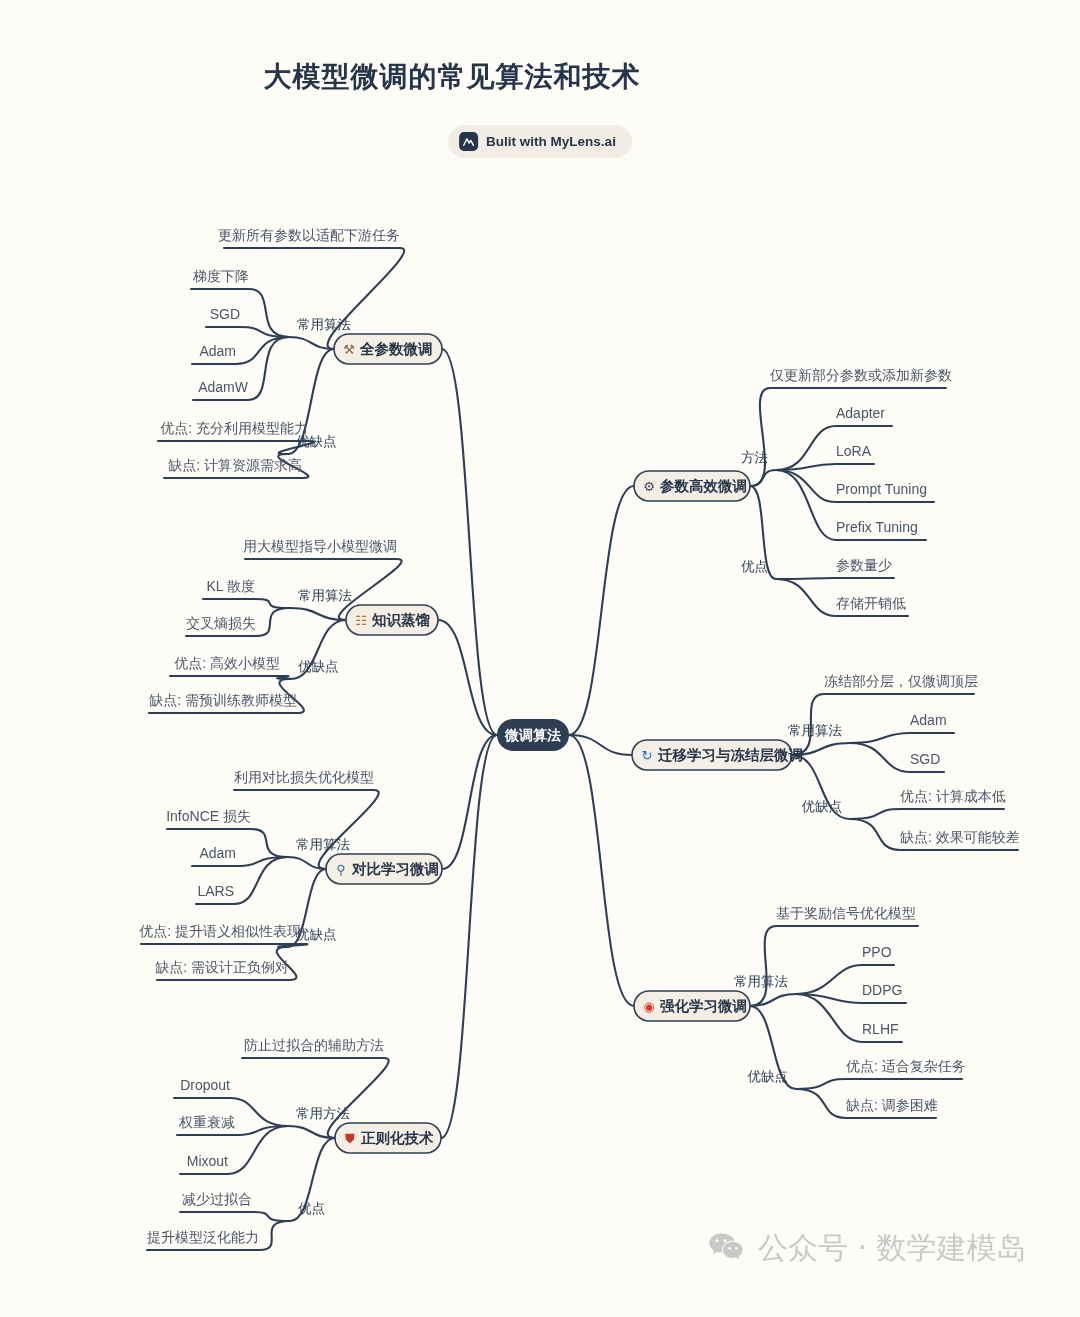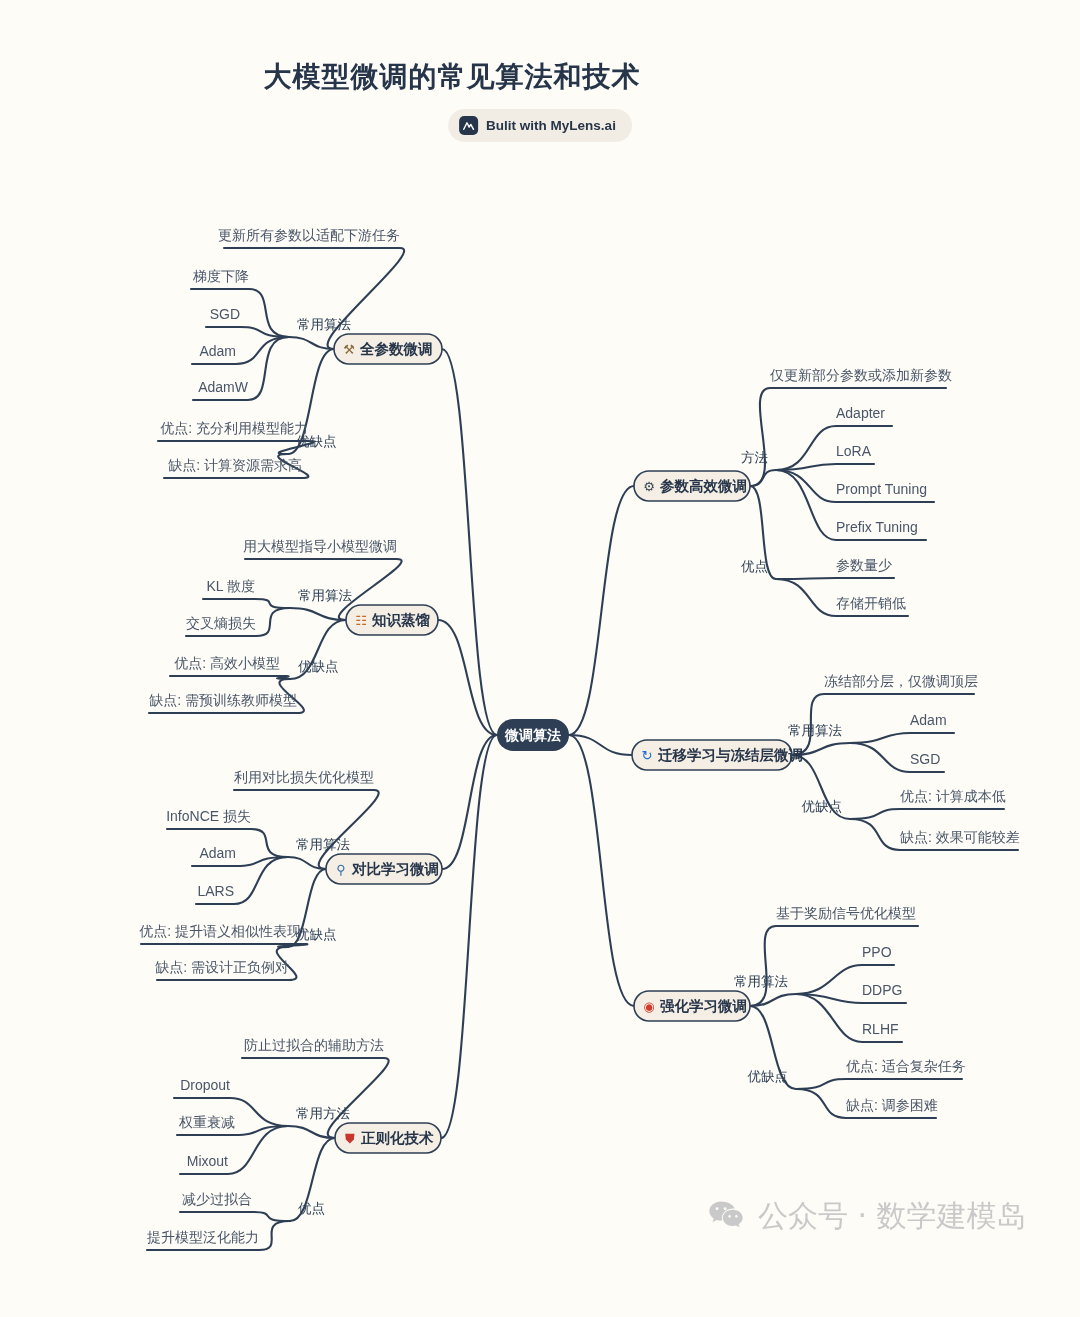--- a/index.html
+++ b/index.html
@@ -11,21 +11,21 @@
     position:relative;overflow:hidden;
     -webkit-font-smoothing:antialiased;
   }
   #page-title{
     position:absolute;top:58px;left:0;width:904px;
     text-align:center;
     font-size:28px;font-weight:bold;color:#26354A;
     letter-spacing:1px;
   }
   #built-badge{
-    position:absolute;top:109px;left:50%;transform:translateX(-50%);
+    position:absolute;top:125px;left:50%;transform:translateX(-50%);
     display:flex;align-items:center;gap:8px;
     background:#F2EDE4;border-radius:18px;
     padding:7px 16px 7px 11px;
   }
   #built-badge .badge-mark{
     width:19px;height:19px;border-radius:5px;background:#26354A;
     display:flex;align-items:center;justify-content:center;flex:0 0 auto;
   }
   #built-badge .badge-mark svg{display:block;}
   #built-badge .badge-text{
@@ -55,21 +55,21 @@
   .leaf-label{
     font-family:"Liberation Sans","DejaVu Sans",sans-serif;
     font-size:14px;fill:#4A5668;dominant-baseline:alphabetic;
   }
   .emoji{
     font-family:"DejaVu Sans",sans-serif;
     font-size:13px;dominant-baseline:middle;
   }
 
   #wechat-watermark{
-    position:absolute;left:708px;top:1196px;
+    position:absolute;left:708px;top:1228px;
     display:flex;align-items:center;gap:14px;
     color:#C9C9C9;
   }
   #wechat-watermark .wm-text{
     font-size:30px;font-weight:400;color:#C9C9C9;white-space:nowrap;
     font-family:"DejaVu Sans",sans-serif;
   }
 </style>
 </head>
 <body>

